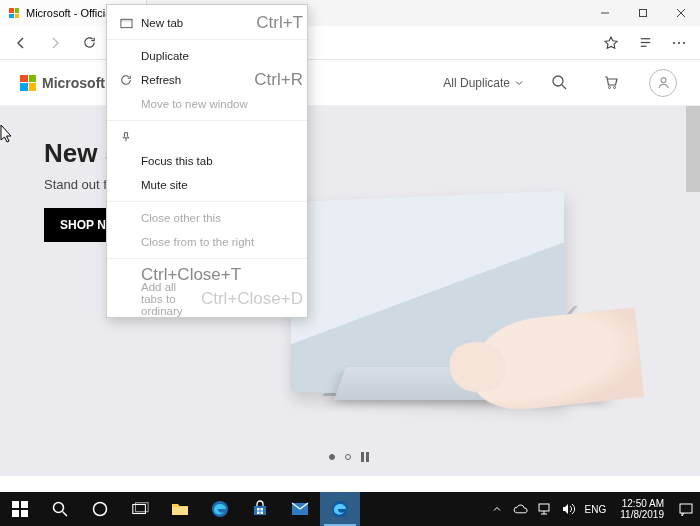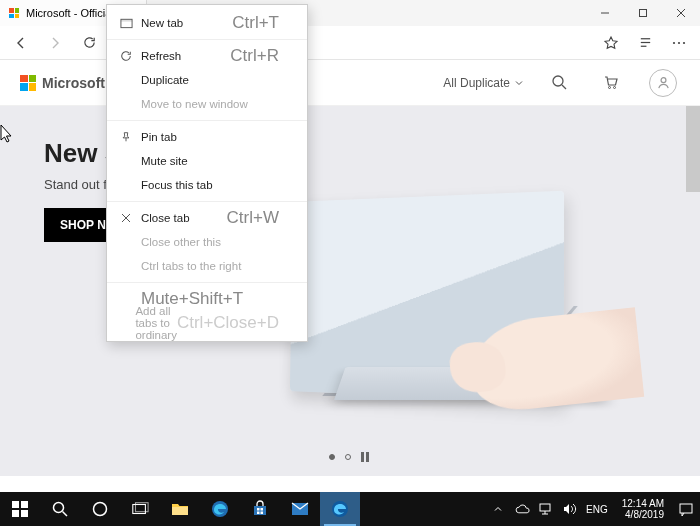--- a/index.html
+++ b/index.html
@@ -44,21 +44,21 @@
 .hand{position:absolute;right:0;bottom:30px;width:170px;height:90px;background:radial-gradient(ellipse at 30% 40%,#f9e8dd 55%,#f1dbd0 75%);border-top-left-radius:80px 60px;border-bottom-left-radius:60px 40px;transform:rotate(-6deg)}
 .hand::before{content:"";position:absolute;left:-20px;top:18px;width:55px;height:50px;background:#f7e4d9;border-radius:40% 50% 40% 50%}
 .pager{position:absolute;bottom:14px;left:50%;transform:translateX(-50%);display:flex;align-items:center;gap:10px}
 .dot{width:6px;height:6px;border-radius:50%;background:#666;border:1px solid #666}
 .dot.hollow{background:transparent}
 .pause{width:10px;height:10px;display:flex;gap:2px}
 .pause span{width:3px;height:10px;background:#666}
 .scrollhint{position:absolute;right:0;top:0;width:14px;height:86px;background:#c9c9c9}
 
 .ctx{position:absolute;left:106px;top:4px;width:202px;background:#fff;border:1px solid #ccc;box-shadow:2px 4px 12px rgba(0,0,0,.18);padding:6px 0;font-size:11.5px;z-index:50}
-.ci{display:flex;align-items:center;height:24px;padding:0 28px 0 10px;color:#222}
+.ci{display:flex;align-items:center;height:24px;padding:0 4px 0 10px;color:#222}
 .ci.dis{color:#aaa}
 .ci .ic{width:18px;display:flex;align-items:center;justify-content:center;margin-right:6px}
 .ci .lb{flex:1}
 .ci .sc{color:#888;font-size:17px}
 .ci.dis .sc{color:#ccc}
 .sep{height:1px;background:#eee;margin:4px 0}
 
 .taskbar{position:absolute;left:0;right:0;bottom:0;height:34px;background:#111;display:flex;align-items:center;color:#fff}
 .task{width:40px;height:34px;display:flex;align-items:center;justify-content:center;position:relative}
 .task.active::after{content:"";position:absolute;bottom:0;left:4px;right:4px;height:2px;background:#76b9ed}
@@ -218,76 +218,65 @@
         <svg width="13" height="12" viewBox="0 0 14 12">
           <rect x="1" y="2" width="12" height="9" fill="none" stroke="#555"></rect>
           <rect x="1" y="2" width="12" height="2.5" fill="#555" opacity=".2"></rect>
         </svg>
       </span>
       <span class="lb">New tab</span>
       <span class="sc">Ctrl+T</span>
     </div>
   <div class="sep"></div>
   <div class="ci">
+      <span class="ic"></span>
+      <span class="lb">Duplicate</span>
+    </div>
+  <div class="ci">
       <span class="ic">
         <svg width="12" height="12" viewBox="0 0 14 14">
           <path d="M12 7A5 5 0 1 1 10.3 3.3M12 2v3h-3" fill="none" stroke="#555" stroke-width="1.2"></path>
         </svg>
       </span>
       <span class="lb">Refresh</span>
       <span class="sc">Ctrl+R</span>
     </div>
-  <div class="ci">
-      <span class="ic"></span>
-      <span class="lb">Duplicate</span>
-    </div>
   <div class="ci dis">
       <span class="ic"></span>
       <span class="lb">Move to new window</span>
     </div>
   <div class="sep"></div>
   <div class="ci">
       <span class="ic">
         <svg width="12" height="12" viewBox="0 0 14 14">
           <path d="M5 2h4l-.5 4 2 2H3.5l2-2z M7 8v4" fill="none" stroke="#555" stroke-width="1.1"></path>
         </svg>
       </span>
-      <span class="lb">Pin tab</span>
+    </div>
+  <div class="ci">
+      <span class="ic"></span>
+      <span class="lb">Focus this tab</span>
     </div>
   <div class="ci">
       <span class="ic"></span>
       <span class="lb">Mute site</span>
     </div>
-  <div class="ci">
-      <span class="ic"></span>
-      <span class="lb">Focus this tab</span>
-    </div>
   <div class="sep"></div>
-  <div class="ci">
-      <span class="ic">
-        <svg width="10" height="10" viewBox="0 0 10 10">
-          <line x1="1" y1="1" x2="9" y2="9" stroke="#555"></line>
-          <line x1="9" y1="1" x2="1" y2="9" stroke="#555"></line>
-        </svg>
-      </span>
-      <span class="lb">Close tab</span>
-      <span class="sc">Ctrl+W</span>
-    </div>
   <div class="ci dis">
       <span class="ic"></span>
       <span class="lb">Close other this</span>
     </div>
   <div class="ci dis">
       <span class="ic"></span>
-      <span class="lb">Ctrl tabs to the right</span>
+      <span class="lb">Close from to the right</span>
     </div>
   <div class="sep"></div>
   <div class="ci">
       <span class="ic"></span>
-      <span class="sc">Mute+Shift+T</span>
+      <span class="sc">Ctrl+Close+T</span>
     </div>
   <div class="ci dis">
       <span class="ic"></span>
       <span class="lb">Add all tabs to ordinary</span>
       <span class="sc">Ctrl+Close+D</span>
     </div>
 </div>
 
 <div class="taskbar">
   <div class="task">
@@ -369,22 +358,22 @@
         </svg>
       </span>
     <span class="ic">
         <svg width="14" height="12" viewBox="0 0 14 12">
           <path d="M1 4h2l3-3v10l-3-3H1z" fill="#fff"></path>
           <path d="M8 3c2 2 2 4 0 6M10 1c3.5 3 3.5 7 0 10" fill="none" stroke="#fff" stroke-width="1"></path>
         </svg>
       </span>
     <span>ENG</span>
     <div class="clock">
-      <div>12:14 AM</div>
-      <div>4/8/2019</div>
+      <div>12:50 AM</div>
+      <div>11/8/2019</div>
     </div>
     <span class="ic">
         <svg width="14" height="13" viewBox="0 0 14 13">
           <rect x="1" y="1" width="12" height="9" fill="none" stroke="#fff"></rect>
           <path d="M5 10l-2 3v-3" fill="none" stroke="#fff"></path>
         </svg>
       </span>
   </div>
 </div>
 

